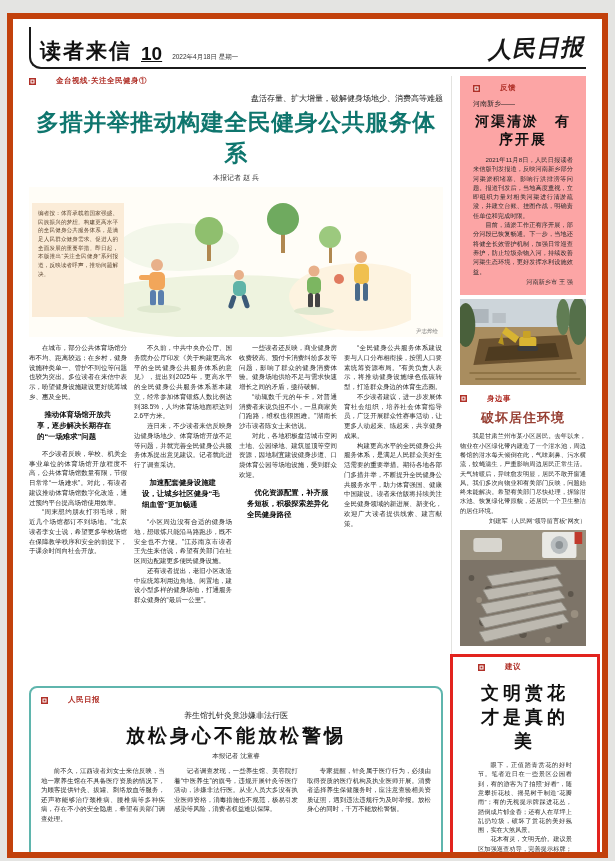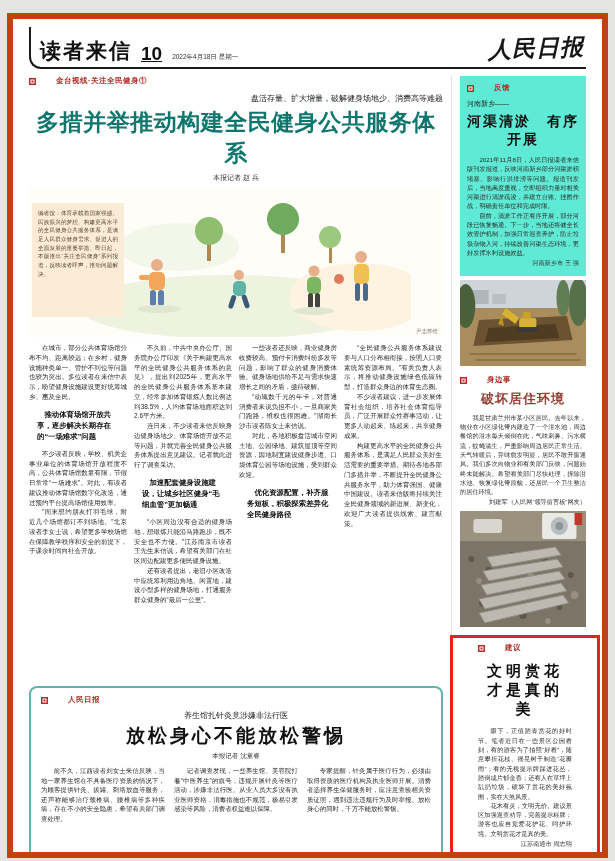--- a/index.html
+++ b/index.html
@@ -44,38 +44,38 @@
   
   .grass-box{margin-top:7px;border:2px solid #5fb5ad;border-radius:8px;padding:7px 10px 6px;height:188px;box-sizing:border-box;overflow:hidden;}
   .grass-kicker{text-align:center;font-size:8px;color:#222;margin:5px 0 2px;}
   .grass-headline{text-align:center;font-family:"Liberation Serif",serif;font-weight:bold;font-size:19px;
                   letter-spacing:3px;color:#111;margin:1px 0 3px;}
   .grass-byline{text-align:center;font-size:6.5px;color:#333;margin-bottom:5px;}
   .cols3{display:flex;gap:9px;overflow:hidden;height:96px;}
   .cols3 .col{flex:1;font-size:6.4px;line-height:1.5;text-align:justify;color:#2b2b2b;}
 
   
-  .fb-panel{background:#5eead4;padding:7px 7px 8px;box-sizing:border-box;}
+  .fb-panel{background:#fca5a5;padding:7px 13px 8px;box-sizing:border-box;}
   .fb-region{font-size:7px;color:#222;margin:6px 0 2px;}
   .fb-headline{text-align:center;font-family:"Liberation Serif",serif;font-weight:bold;font-size:14px;
                letter-spacing:2px;color:#101010;margin:4px 0 6px;}
   .small-body{font-size:6.2px;line-height:1.5;text-align:justify;color:#2b2b2b;}
   .small-body p{margin:0;text-indent:2em;}
   .sig{font-size:6.2px;color:#333;text-align:right;margin-top:2px;}
 
   .photo{width:100%;display:block;}
   .photo-wrap1{margin-top:4px;height:86px;overflow:hidden;}
   .photo-wrap2{margin:4px 0 0;height:116px;overflow:hidden;}
 
   .nearby{margin-top:9px;}
   .nearby-headline{text-align:center;font-family:"Liberation Serif",serif;font-weight:bold;font-size:13px;
                    color:#973f33;letter-spacing:1px;line-height:1.35;margin:5px 0 5px;}
 
   .sugg-box{margin:8px -14px 0 -10px;border:3px solid #e2231e;padding:5px 25px 7px;box-sizing:border-box;}
-  .sugg-headline{text-align:center;font-family:"Liberation Serif",serif;font-weight:bold;font-size:15px;
+  .sugg-headline{text-align:center;font-family:"Liberation Serif",serif;font-weight:bold;font-size:18px;
                  letter-spacing:4px;color:#101010;margin:9px 0 7px;}
 
   .coll-box{margin-top:9px;background:#f6eedd;padding:7px 8px;box-sizing:border-box;}
   .coll-title{text-align:center;font-family:"Liberation Serif",serif;font-weight:bold;font-size:11px;
               letter-spacing:8px;color:#222;margin:1px 0 5px;}
 </style>
 </head>
 <body>
 
 <div class="canvas">

